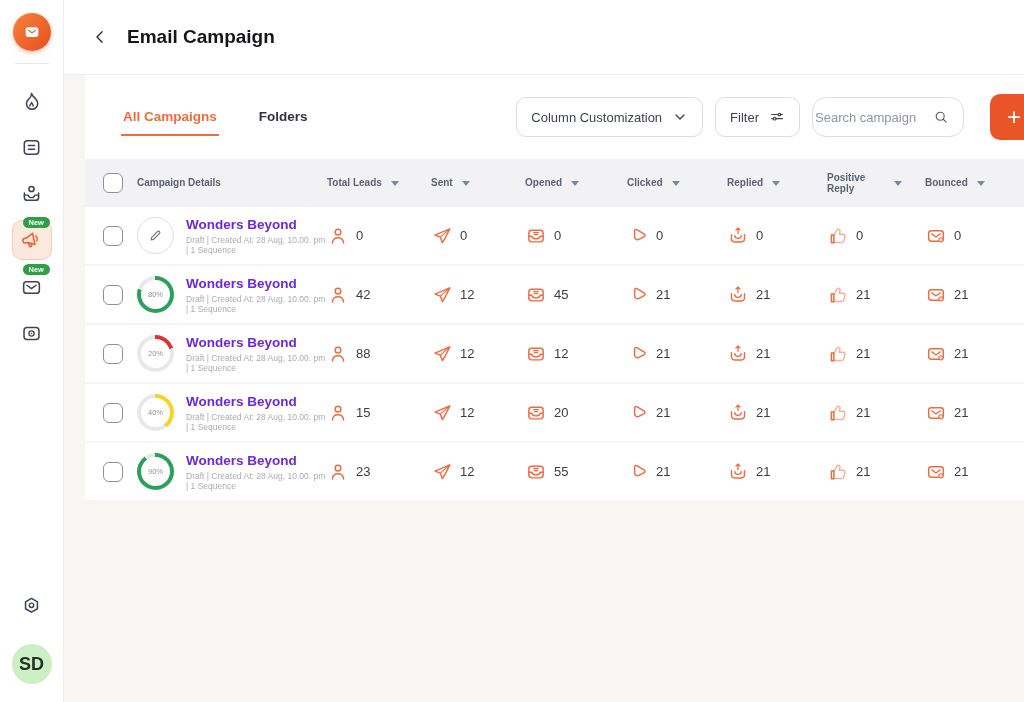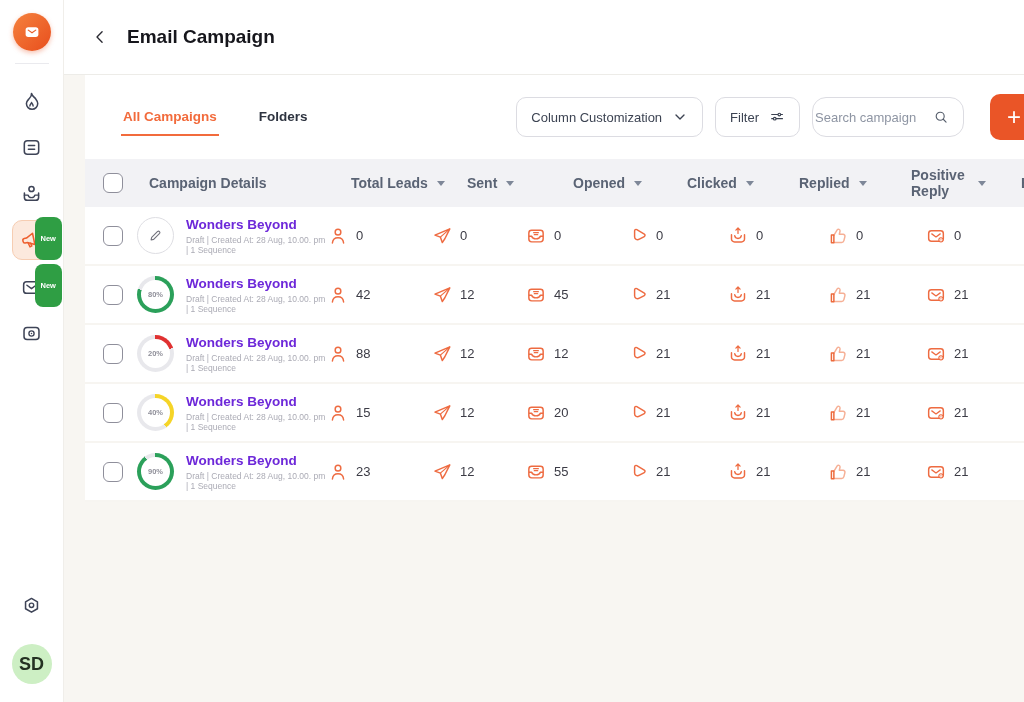--- a/index.html
+++ b/index.html
@@ -22,22 +22,22 @@
   }
   .logo svg{width:18px;height:18px;}
   .side-divider{width:34px;height:1px;background:#EAEAEE;margin:12px 0 18px;}
   .nav-item{
     width:38px;height:38px;border-radius:10px;display:flex;align-items:center;justify-content:center;
     position:relative;margin-bottom:8px;color:#3E4457;cursor:pointer;flex:none;
   }
   .nav-item svg{width:23px;height:23px;}
   .nav-item.active{background:#FCE9DD;border:1px solid #F6CDB2;color:#ED5F2E;}
   .badge{
-    position:absolute;top:-4px;left:22px;background:#2F9E44;color:#fff;
-    font-size:7.5px;font-weight:700;padding:17px 6px;border-radius:8px;white-space:nowrap;
+    position:absolute;top:-4px;left:10px;background:#2F9E44;color:#fff;
+    font-size:7.5px;font-weight:700;padding:1px 6px;border-radius:8px;white-space:nowrap;
   }
   .side-spacer{flex:1;}
   .gear-item{width:38px;height:38px;display:flex;align-items:center;justify-content:center;color:#3E4457;margin-bottom:20px;cursor:pointer;}
   .gear-item svg{width:23px;height:23px;}
   .avatar{
     width:40px;height:40px;border-radius:50%;background:#CDEFC4;color:#243122;
     display:flex;align-items:center;justify-content:center;font-size:18px;font-weight:700;
     margin-bottom:18px;cursor:pointer;
   }
   
@@ -77,37 +77,37 @@
   }
   .search-box input::placeholder{color:#8E95A3;}
   .search-box svg{width:16px;height:16px;color:#555D6B;flex:none;}
   .add-btn{
     position:absolute;right:-14px;top:19px;width:48px;height:46px;border-radius:10px;
     background:#EA5527;color:#fff;display:flex;align-items:center;justify-content:center;
     font-size:24px;font-weight:300;cursor:pointer;line-height:1;
   }
   
   .tgrid{display:grid;grid-template-columns:52px 190px 104px 94px 102px 100px 100px 98px 1fr;align-items:center;}
-  .thead{background:#F2F2F5;height:48px;font-size:14px;font-weight:600;color:#5A6374;gap:12px;}
+  .thead{background:#F2F2F5;height:48px;font-size:10px;font-weight:600;color:#5A6374;}
   .th{display:flex;align-items:center;gap:9px;line-height:1.15;}
   .th .lbl{max-width:58px;}
   .tri{width:0;height:0;border-left:4.5px solid transparent;border-right:4.5px solid transparent;border-top:5.5px solid #7E8798;flex:none;cursor:pointer;}
   .c-check{padding-left:18px;}
   .checkbox{width:20px;height:20px;border:1.5px solid #8F8F9B;border-radius:6px;background:#fff;box-sizing:border-box;cursor:pointer;}
   .trow{height:57px;background:#fff;border-bottom:2px solid #F7F5F1;}
   .c-details{display:flex;align-items:center;gap:12px;}
   .pencil-circle{
     width:37px;height:37px;border-radius:50%;border:1.5px solid #DEDEE3;box-sizing:border-box;
     display:flex;align-items:center;justify-content:center;color:#73737D;flex:none;
   }
   .pencil-circle svg{width:17px;height:17px;}
   .ring{width:37px;height:37px;border-radius:50%;display:flex;align-items:center;justify-content:center;flex:none;background:#E8E8EC;}
   .ring-label{
     width:29px;height:29px;border-radius:50%;background:#fff;display:flex;align-items:center;justify-content:center;
-    font-size:7.5px;font-weight:700;color:#90909A;
+    font-size:7.5px;font-weight:400;color:#90909A;
   }
   .name{font-size:13.5px;font-weight:700;color:#6d28d9;margin-bottom:3px;}
   .meta{font-size:8.5px;color:#ABABB5;}
   .stat{display:flex;align-items:center;gap:7px;font-size:13px;color:#3B3B45;}
   .stat svg{width:22px;height:22px;color:#EE6B41;flex:none;}
   .stat svg.thumb{--hand:#F6B096;--cuff:#ED6A3C;}
 </style>
 </head>
 <body>
 

